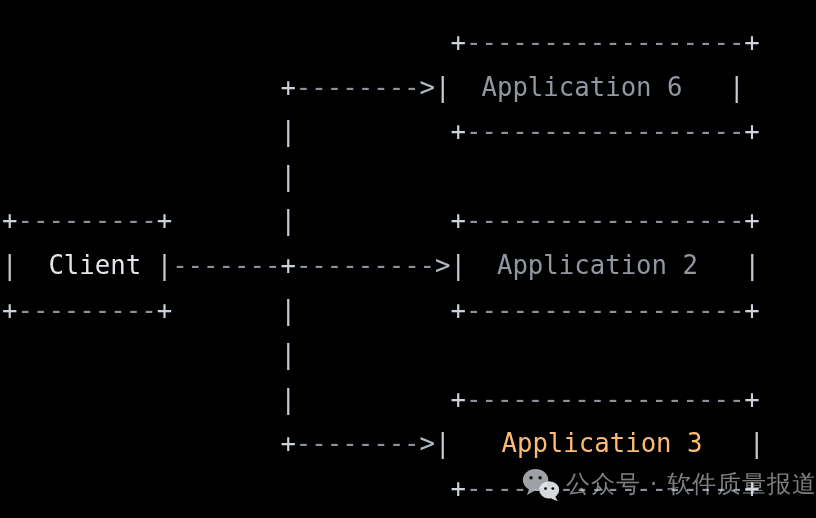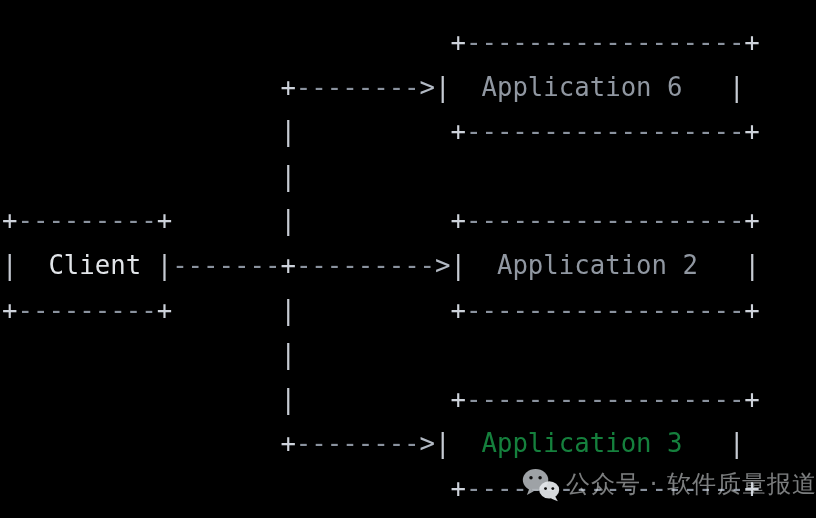--- a/index.html
+++ b/index.html
@@ -52,21 +52,21 @@
 
   <pre class="ascii"><span>                             </span><span style="color: rgb(205, 210, 218);">+</span><span style="color: rgb(138, 146, 158);">------------------</span><span style="color: rgb(205, 210, 218);">+</span>
 <span>                  </span><span style="color: rgb(205, 210, 218);">+</span><span style="color: rgb(138, 146, 158);">--------</span><span style="color: rgb(178, 185, 195);">&gt;</span><span style="color: rgb(198, 203, 211);">|</span><span>  </span><span style="color: rgb(144, 151, 161);">Application 6</span><span>   </span><span style="color: rgb(198, 203, 211);">|</span>
 <span>                  </span><span style="color: rgb(198, 203, 211);">|</span><span>          </span><span style="color: rgb(205, 210, 218);">+</span><span style="color: rgb(138, 146, 158);">------------------</span><span style="color: rgb(205, 210, 218);">+</span>
 <span>                  </span><span style="color: rgb(198, 203, 211);">|</span>
 <span style="color: rgb(205, 210, 218);">+</span><span style="color: rgb(138, 146, 158);">---------</span><span style="color: rgb(205, 210, 218);">+</span><span>       </span><span style="color: rgb(198, 203, 211);">|</span><span>          </span><span style="color: rgb(205, 210, 218);">+</span><span style="color: rgb(138, 146, 158);">------------------</span><span style="color: rgb(205, 210, 218);">+</span>
 <span style="color: rgb(198, 203, 211);">|</span><span>  </span><span style="color: rgb(226, 229, 233);">Client</span><span> </span><span style="color: rgb(198, 203, 211);">|</span><span style="color: rgb(138, 146, 158);">-------</span><span style="color: rgb(205, 210, 218);">+</span><span style="color: rgb(138, 146, 158);">---------</span><span style="color: rgb(178, 185, 195);">&gt;</span><span style="color: rgb(198, 203, 211);">|</span><span>  </span><span style="color: rgb(144, 151, 161);">Application 2</span><span>   </span><span style="color: rgb(198, 203, 211);">|</span>
 <span style="color: rgb(205, 210, 218);">+</span><span style="color: rgb(138, 146, 158);">---------</span><span style="color: rgb(205, 210, 218);">+</span><span>       </span><span style="color: rgb(198, 203, 211);">|</span><span>          </span><span style="color: rgb(205, 210, 218);">+</span><span style="color: rgb(138, 146, 158);">------------------</span><span style="color: rgb(205, 210, 218);">+</span>
 <span>                  </span><span style="color: rgb(198, 203, 211);">|</span>
 <span>                  </span><span style="color: rgb(198, 203, 211);">|</span><span>          </span><span style="color: rgb(205, 210, 218);">+</span><span style="color: rgb(138, 146, 158);">------------------</span><span style="color: rgb(205, 210, 218);">+</span>
-<span>                  </span><span style="color: rgb(205, 210, 218);">+</span><span style="color: rgb(138, 146, 158);">--------</span><span style="color: rgb(178, 185, 195);">&gt;</span><span style="color: rgb(198, 203, 211);">|</span><span>  </span><span style="color: #15803d;">Application 3</span><span>   </span><span style="color: rgb(198, 203, 211);">|</span>
+<span>                  </span><span style="color: rgb(205, 210, 218);">+</span><span style="color: rgb(138, 146, 158);">--------</span><span style="color: rgb(178, 185, 195);">&gt;</span><span style="color: rgb(198, 203, 211);">|</span><span>  </span><span style="color: #fdba74; margin-left: 20px;">Application 3</span><span>   </span><span style="color: rgb(198, 203, 211);">|</span>
 <span>                             </span><span style="color: rgb(205, 210, 218);">+</span><span style="color: rgb(138, 146, 158);">------------------</span><span style="color: rgb(205, 210, 218);">+</span></pre>
 
   <div class="watermark">
     <svg width="40" height="37" viewBox="0 0 44 40">
       <ellipse cx="16" cy="15" rx="14" ry="12" fill="#b4b8bd" opacity="0.88"></ellipse>
       <path d="M9 25 L6.5 31.5 L14 27.5 Z" fill="#b4b8bd" opacity="0.88"></path>
       <circle cx="11" cy="12.5" r="1.9" fill="#0d0d0d"></circle>
       <circle cx="21" cy="12.5" r="1.9" fill="#0d0d0d"></circle>
       <ellipse cx="31" cy="26" rx="11" ry="9.5" fill="#e2e5e8" opacity="0.95"></ellipse>
       <path d="M37.5 33 L40.5 38.5 L33 35.5 Z" fill="#e2e5e8" opacity="0.95"></path>

